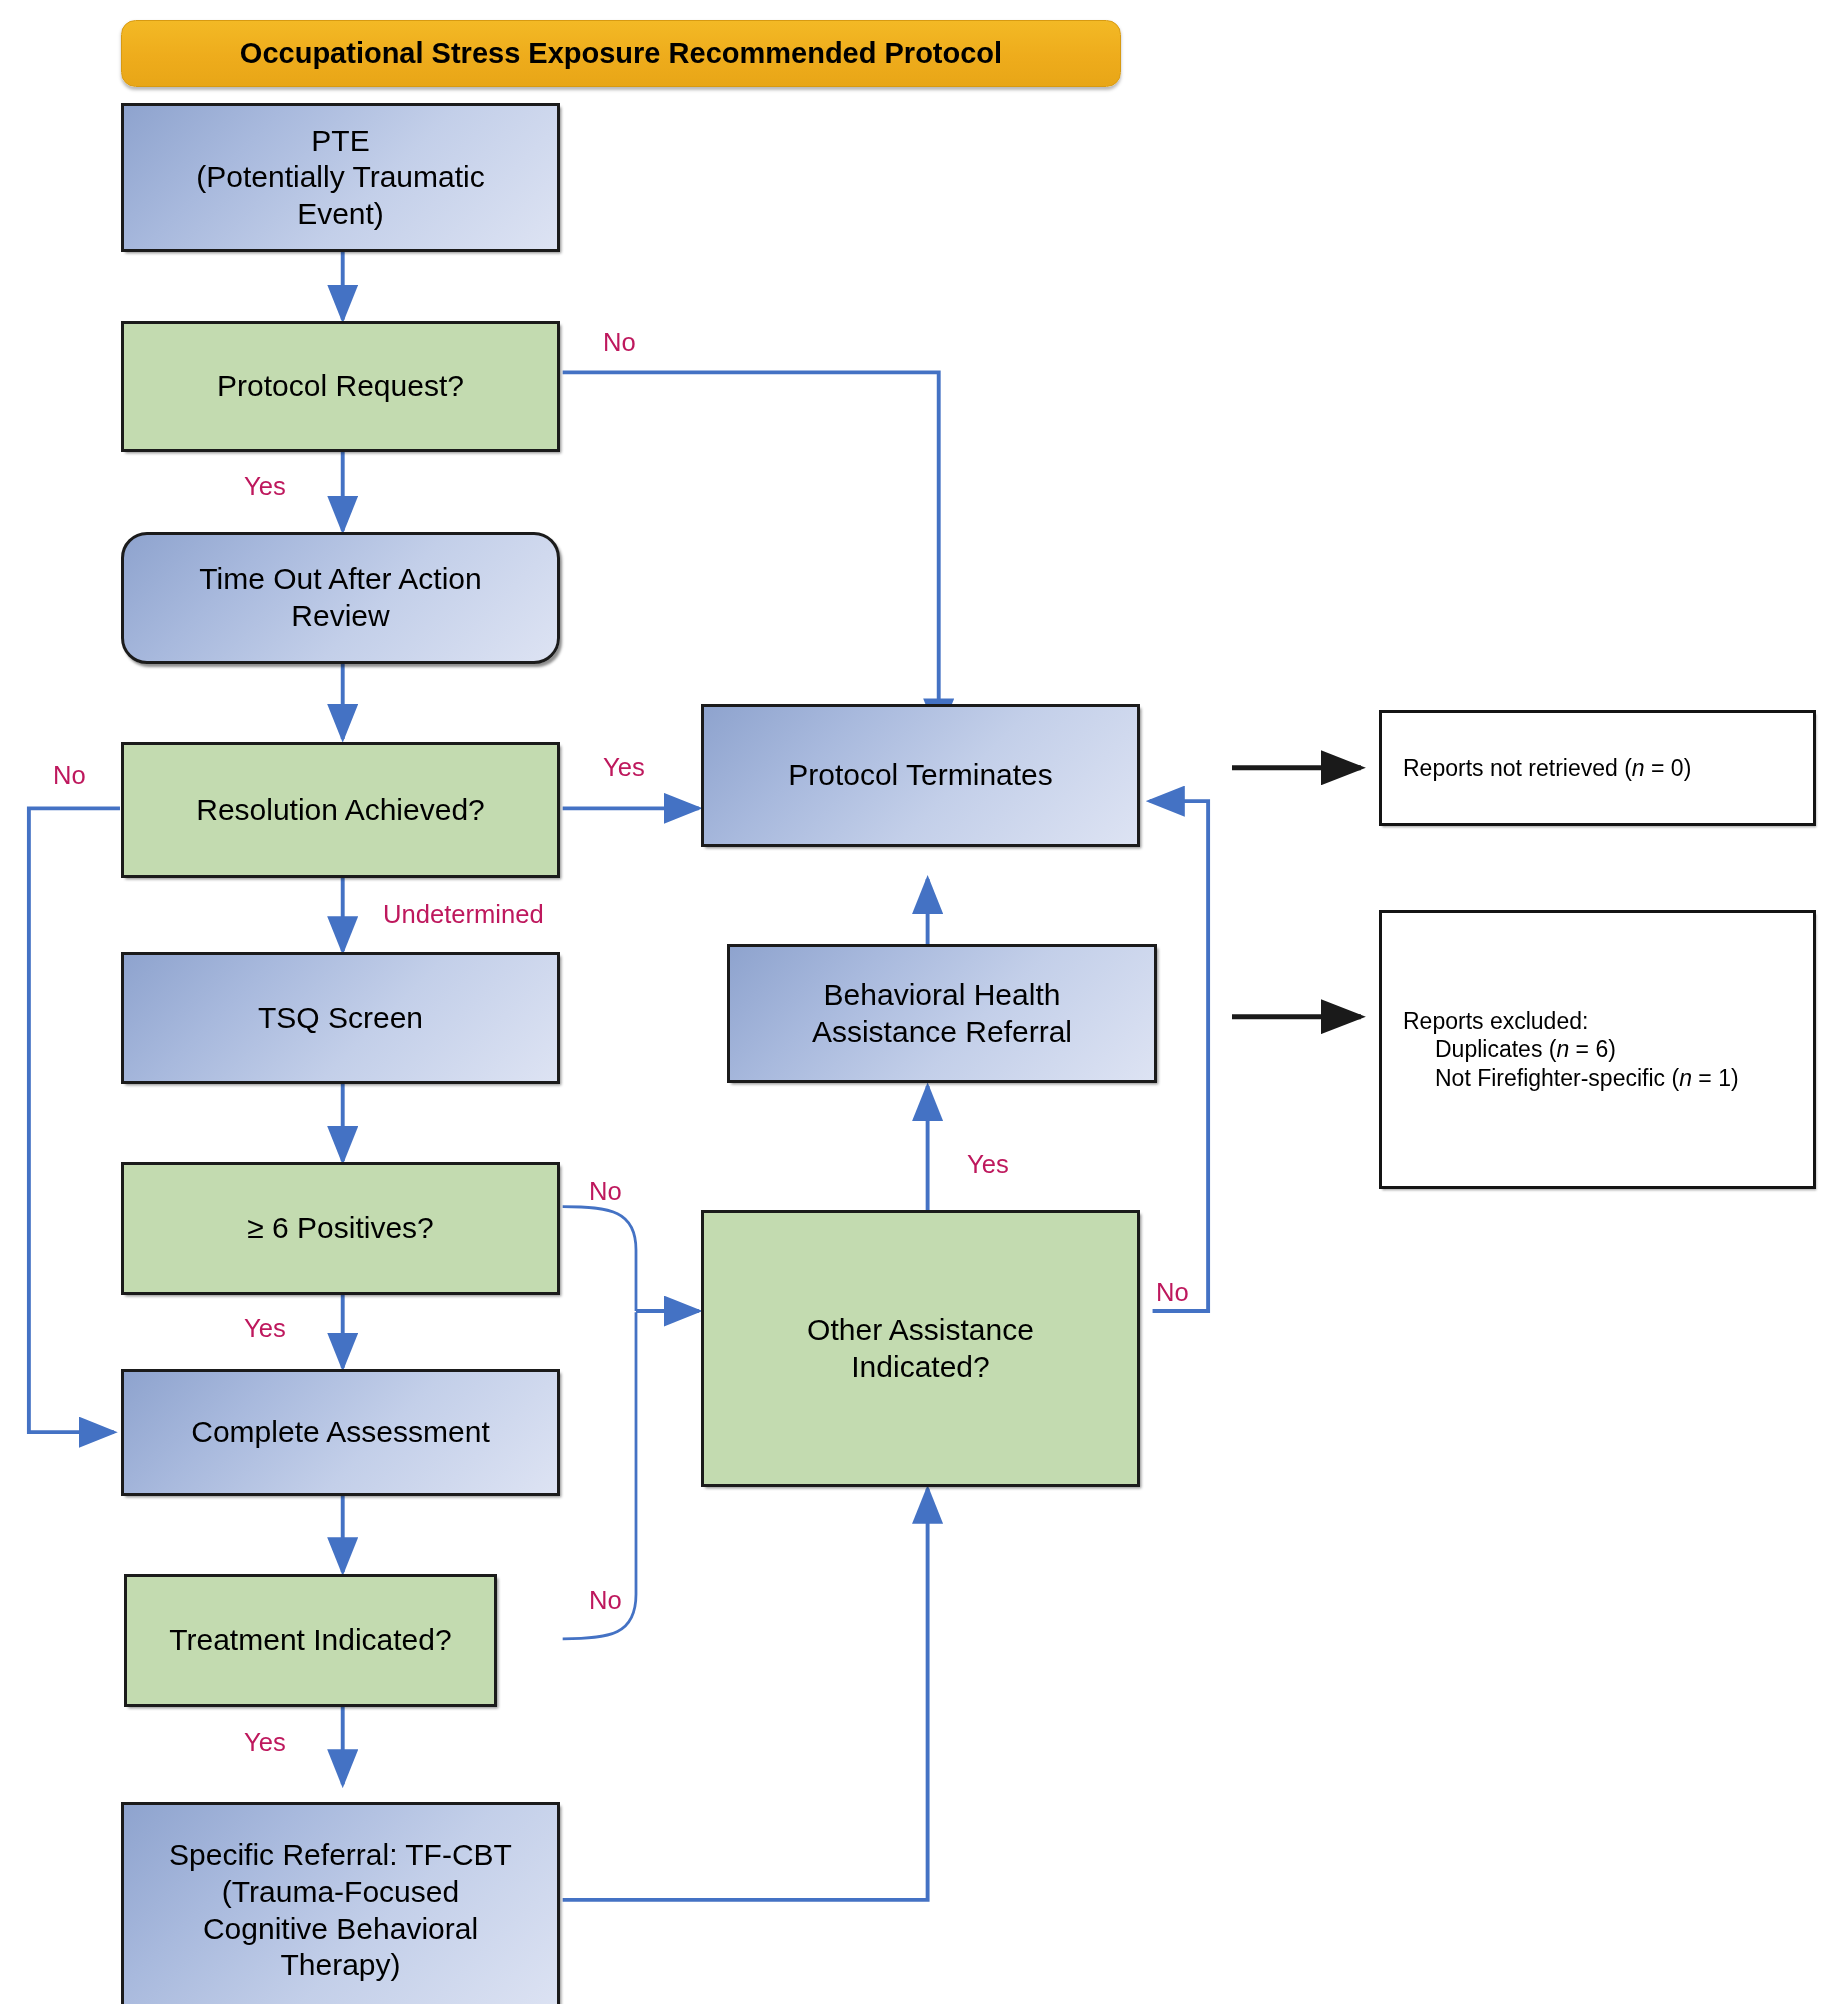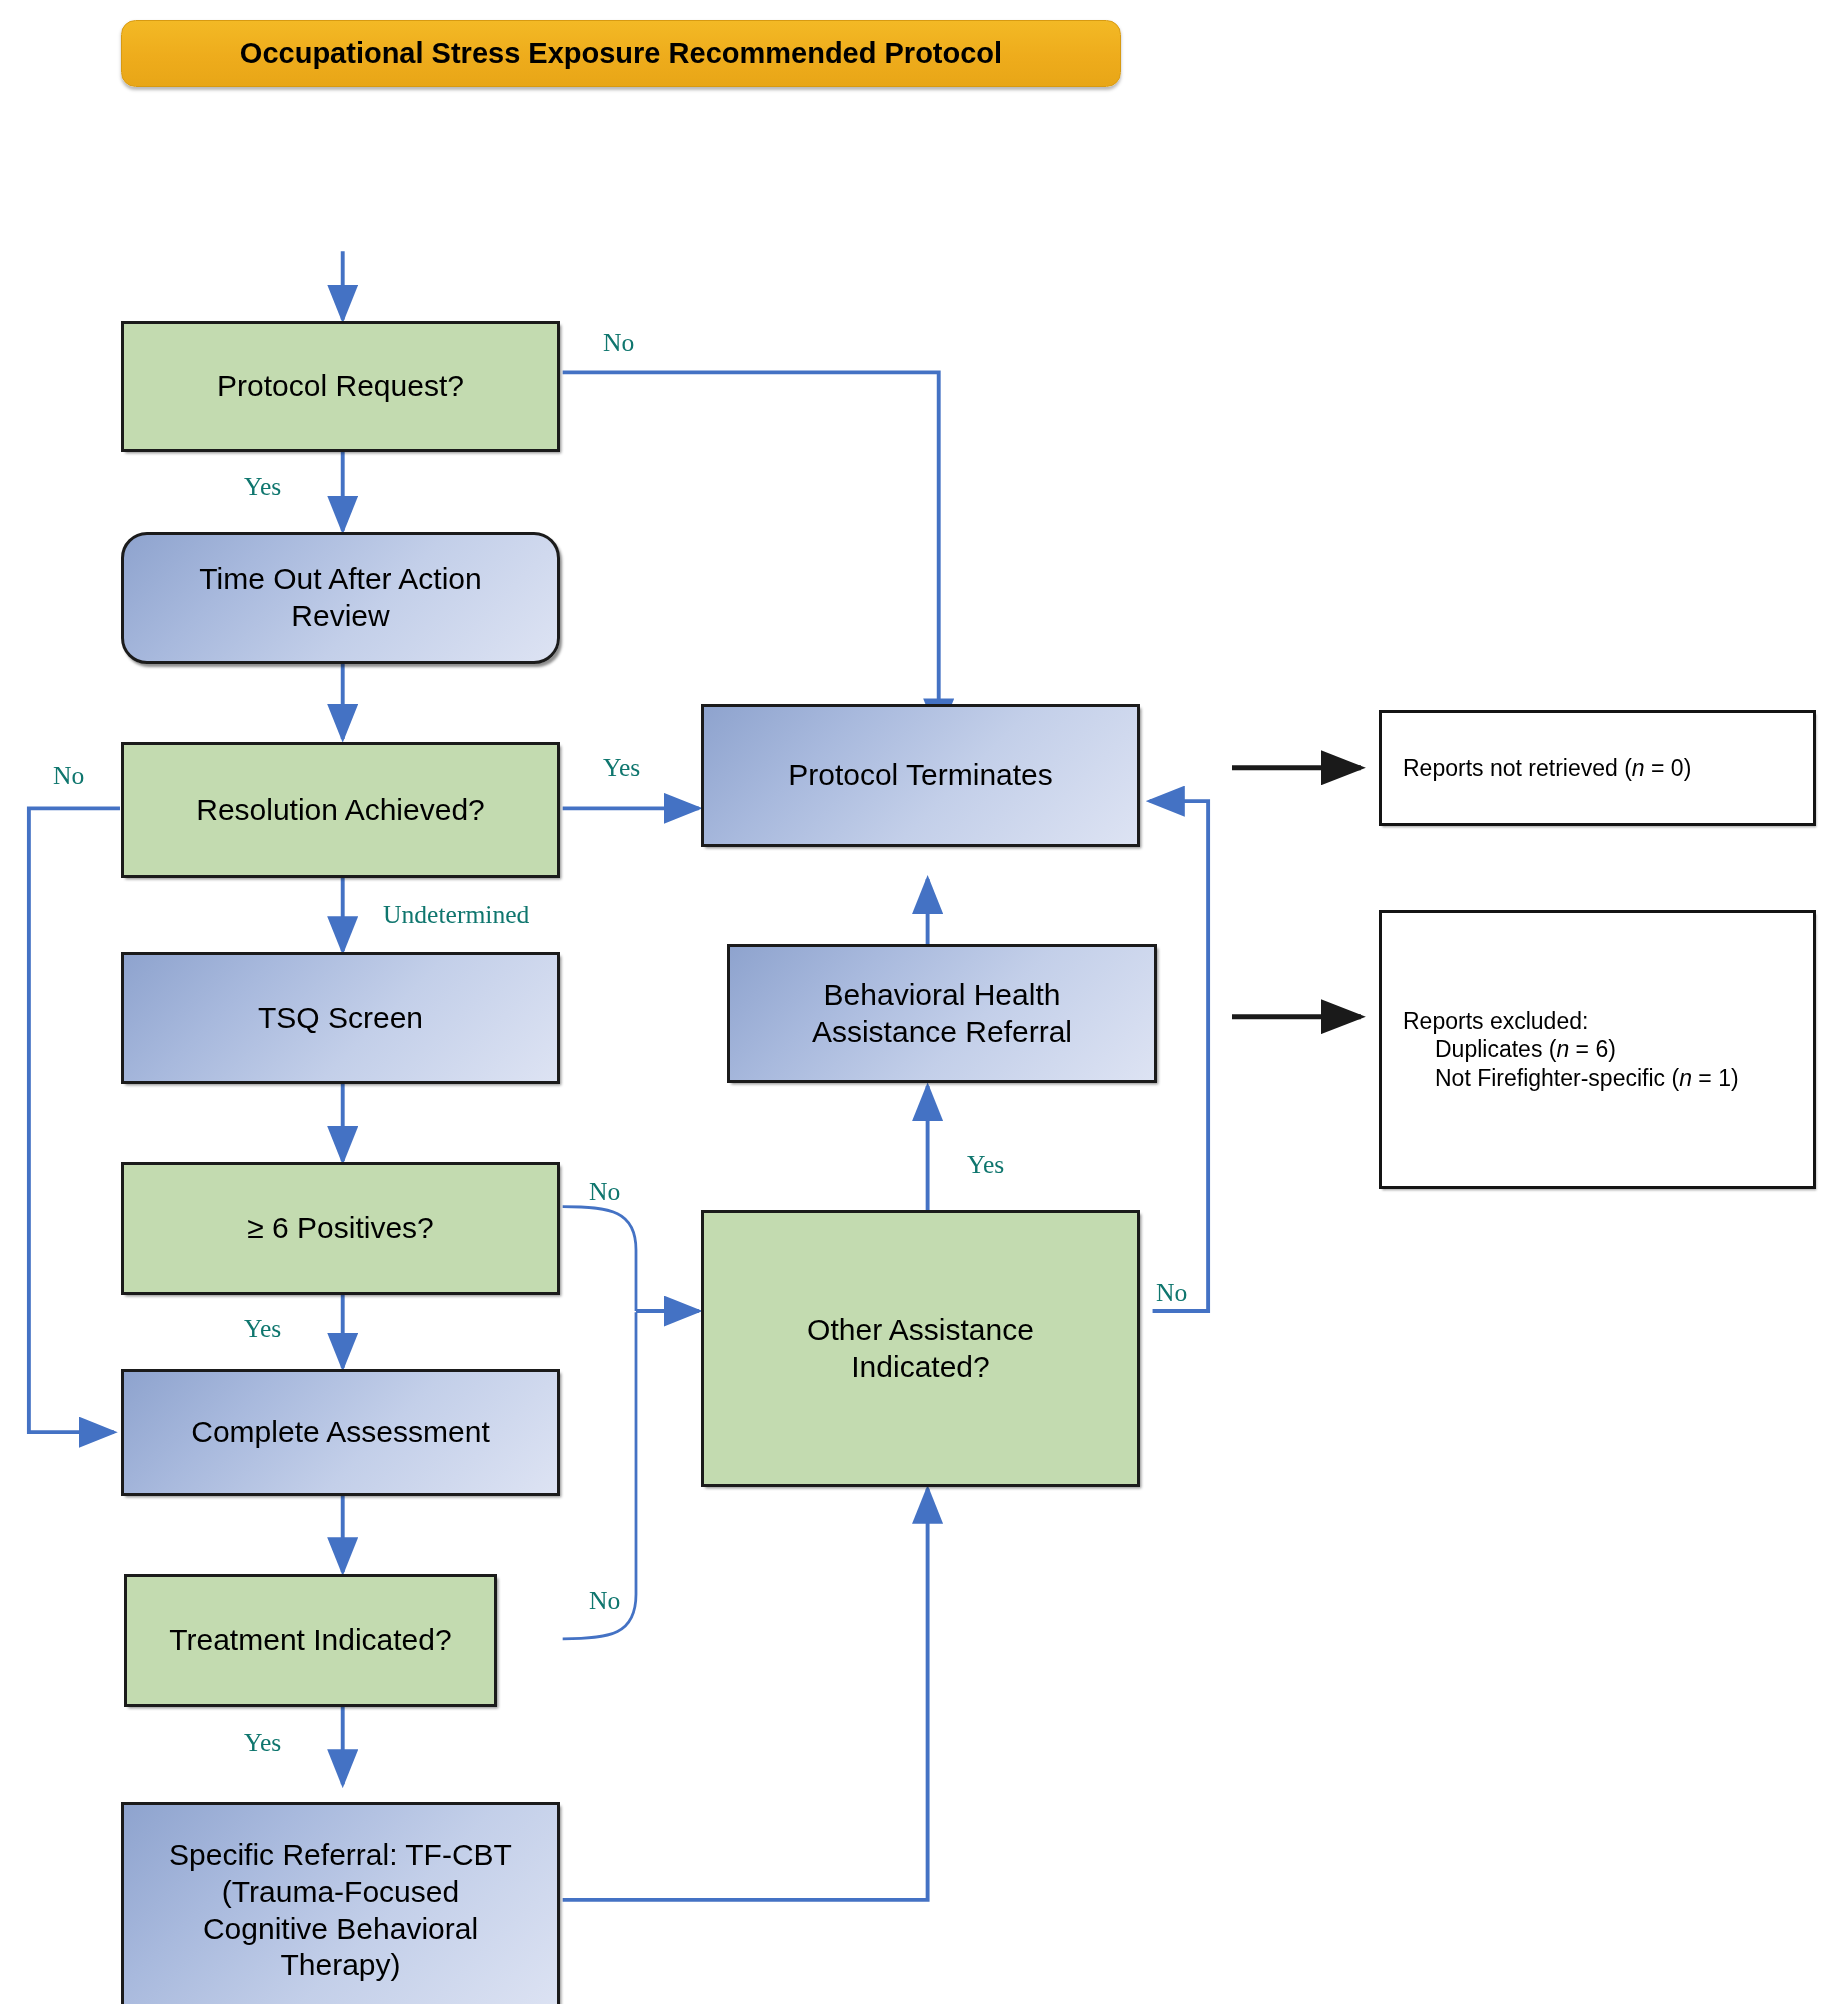--- a/index.html
+++ b/index.html
@@ -69,23 +69,22 @@
   }
   .node.report .txt { padding: 0 0 0 21px; }
   .report-line { white-space: pre; }
   .report-line.indent { padding-left: 32px; }
   .report-line i { font-style: italic; }
 
   
   .edge-label {
     position: absolute;
     font-size: 25.6px;
-    color: #0f766e;
+    color: #be185d;
     white-space: nowrap;
-    font-family: Liberation Serif, serif;
   }
 </style>
 </head>
 <body>
 
 <div id="canvas">
 
   <svg class="flow" viewBox="0 0 3318 3609">
     <defs>
       <marker id="ah-blue" markerWidth="10" markerHeight="8" refX="9" refY="4" orient="auto" markerUnits="strokeWidth">
@@ -139,20 +138,27 @@
       <path d="M2218,1382 L2450,1382" marker-end="url(#ah-black)"></path>
 
       <path d="M2218,1830 L2450,1830" marker-end="url(#ah-black)"></path>
     </g>
   </svg>
 
   <div class="node title-bar" style="left:121px; top:20px; width:1000px; height:67px;">
     <div class="txt">Occupational Stress Exposure Recommended Protocol</div>
   </div>
 
+  <div class="node process" style="left:121px; top:103px; width:439px; height:149px;">
+    <div class="txt">
+      <div>PTE</div>
+      <div>(Potentially Traumatic</div>
+      <div>Event)</div>
+    </div>
+  </div>
 
   <div class="node decision" style="left:121px; top:321px; width:439px; height:131px;">
     <div class="txt">Protocol Request?</div>
   </div>
 
   <div class="node process" style="left:121px; top:532px; width:439px; height:132px;border-radius:26px;">
     <div class="txt">
       <div>Time Out After Action</div>
       <div>Review</div>
     </div>

